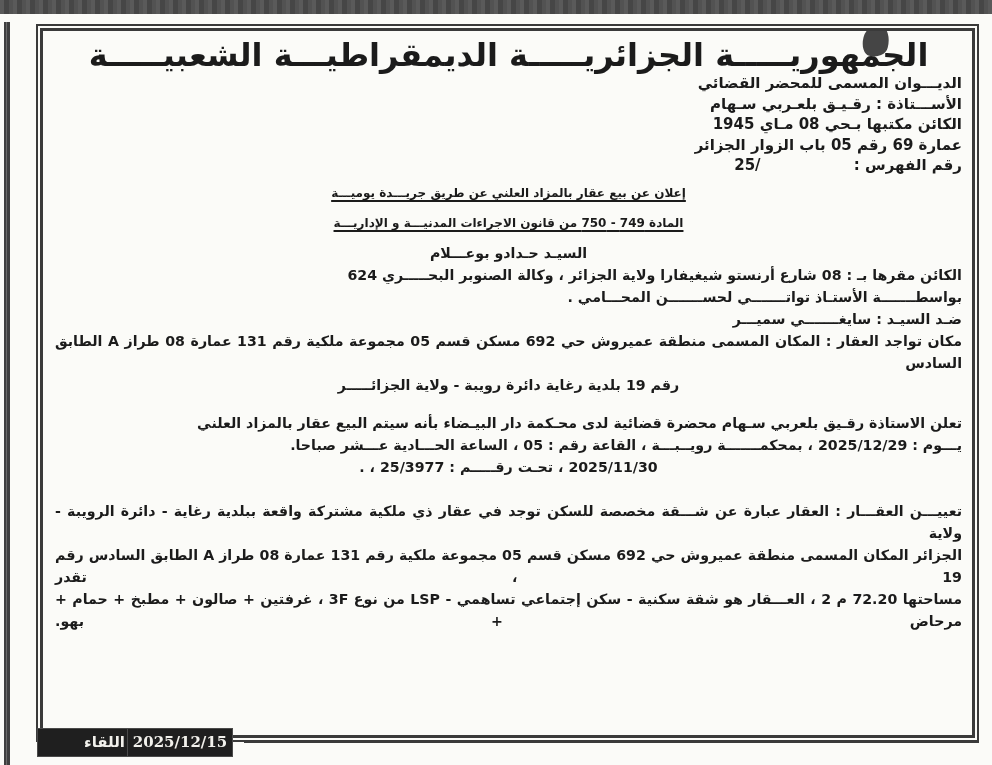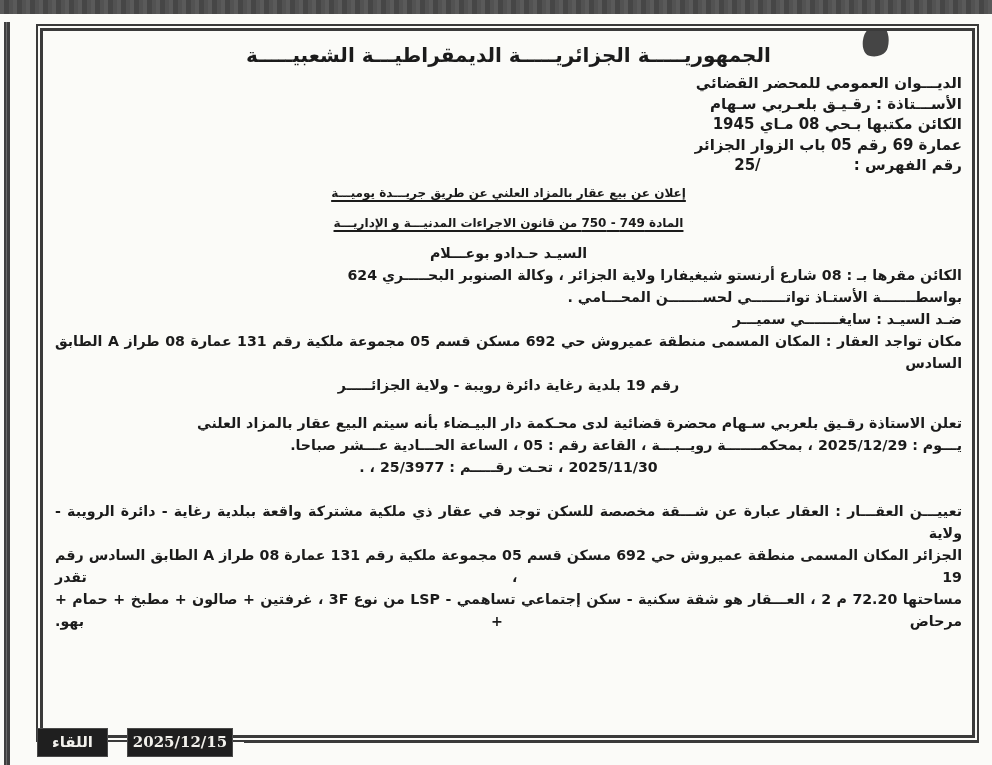--- a/index.html
+++ b/index.html
@@ -25,21 +25,21 @@
     position:relative;width:100%;height:100%;box-sizing:border-box;
     border:3px solid #3a3a3a;overflow:hidden;
     padding:4px 10px 0 12px;
   }
   .ink-smudge{
     position:absolute;left:820px;top:-6px;width:26px;height:32px;
     background:#2b2b2b;border-radius:55% 45% 62% 38% / 48% 62% 38% 52%;
     transform:rotate(14deg);opacity:.88;
   }
   .country-title{
-    margin:4px 20px 2px;font-size:20px;font-weight:700;text-align:center;
+    margin:4px 20px 2px;font-size:32px;font-weight:700;text-align:center;
     letter-spacing:0;line-height:32px;
   }
   .office-block{
     text-align:right;font-size:15px;font-weight:700;line-height:20.5px;
     padding-left:4px;
   }
   .office-line{white-space:nowrap;}
   .idx-val{
     direction:ltr;unicode-bidi:bidi-override;display:inline-block;
     margin-right:88px;
@@ -56,21 +56,21 @@
   .bl.r{text-align:right;}
   .bl.c{text-align:center;}
   .bl.j{text-align:justify;text-align-last:justify;}
   .bl.gt{margin-top:16px;}
   .bl.gs{margin-top:22px;}
   .footer-badge{
     position:absolute;top:729px;height:27px;background:#1f1f1f;color:#f2f1ec;
     font-size:15px;font-weight:700;line-height:27px;text-align:center;
     box-shadow:0 0 0 1px #4a4a4a;
   }
-  .footer-badge.np{left:38px;width:69px;}
+  .footer-badge.np{left:38px;width:69px;padding-left:32px;}
   .footer-badge.dt{left:128px;width:104px;direction:ltr;font-family:"DejaVu Serif",serif;}
   .bottom-line{
     position:absolute;left:244px;top:740px;width:735px;height:3px;background:#3a3a3a;
   }
 </style>
 </head>
 <body>
 
 <div class="page">
 
@@ -78,21 +78,21 @@
   <div class="col-rule"></div>
 
   <div class="frame">
     <div class="frame-inner">
 
       <div class="ink-smudge"></div>
 
       <h1 class="country-title">الجمهوريـــــة الجزائريـــــة الديمقراطيـــة الشعبيـــــة</h1>
 
       <div class="office-block">
-        <div class="office-line">الديـــوان العمومي للمحضر القضائي</div>
+        <div class="office-line">الديـــوان المسمى للمحضر القضائي</div>
         <div class="office-line">الأســـتاذة : رقـيـق بلعـربي سـهام</div>
         <div class="office-line">الكائن مكتبها بـحي 08 مـاي 1945</div>
         <div class="office-line">عمارة 69 رقم 05 باب الزوار الجزائر</div>
         <div class="office-line">
           <span>رقم الفهرس :</span>
           <span class="idx-val">25/</span>
         </div>
       </div>
 
       <div class="ad-title">إعلان عن بيع عقار بالمزاد العلني عن طريق جريـــدة يوميـــة</div>

